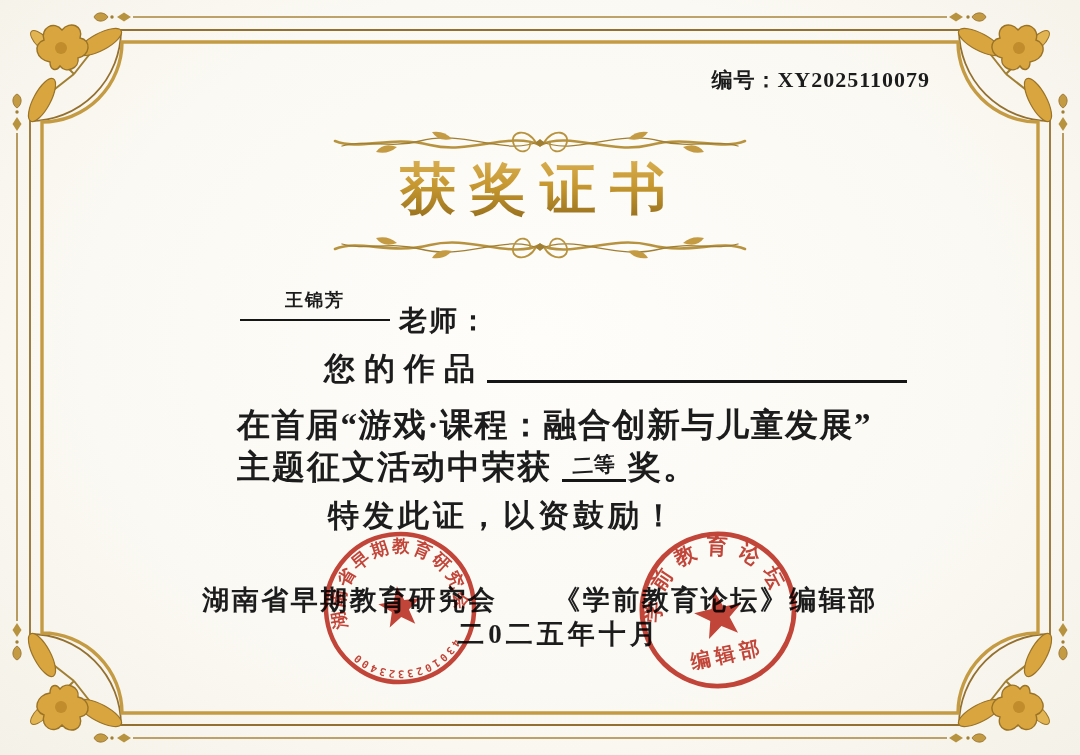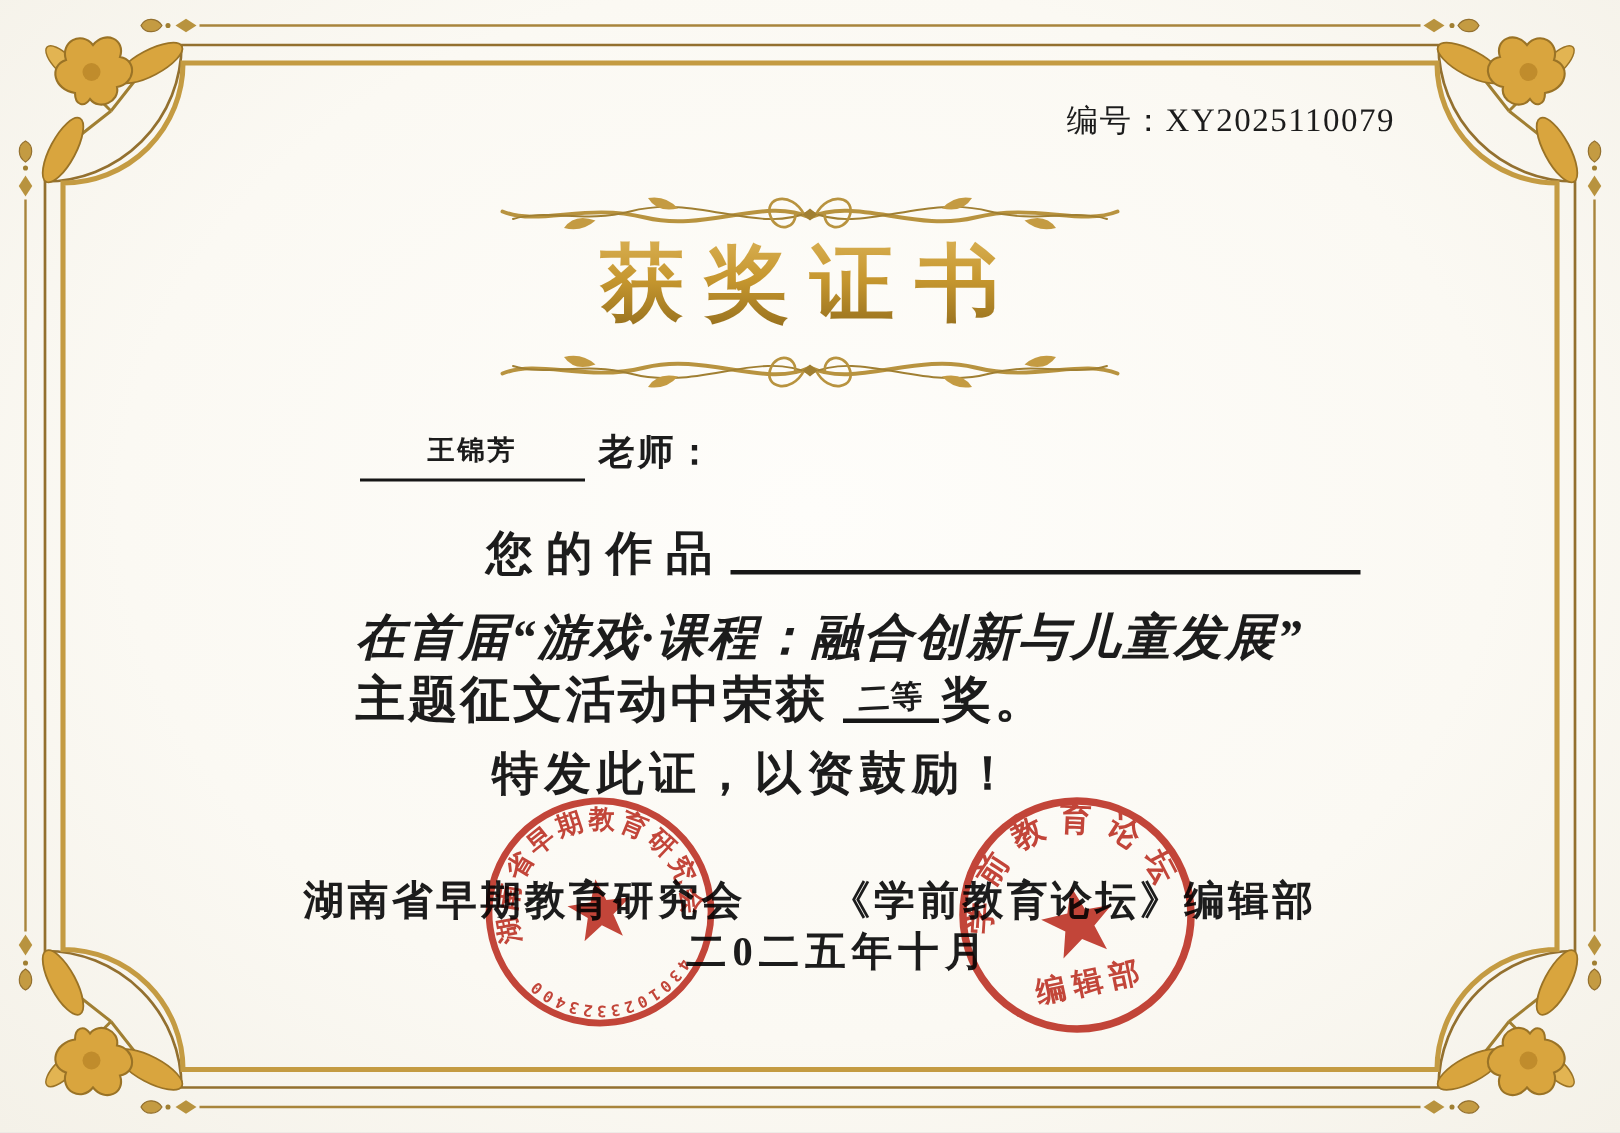--- a/index.html
+++ b/index.html
@@ -7,44 +7,44 @@
     position:relative;width:1080px;height:755px;overflow:hidden;
     background:radial-gradient(ellipse at 50% 45%, #fefdfa 0%, #fbf9f3 60%, #f4f1e8 100%);
     font-family:"Liberation Serif","DejaVu Serif",serif;
     color:#1c1c1c;
   }
   .layer{position:absolute;inset:0;}
   .border-svg{z-index:0;pointer-events:none;}
   .content{z-index:1;}
   .stamps-svg{z-index:2;mix-blend-mode:multiply;opacity:.92;pointer-events:none;}
 
-  .serial{position:absolute;top:66px;right:150px;font-size:22px;font-weight:normal;letter-spacing:1px;white-space:nowrap;}
+  .serial{position:absolute;top:66px;right:150px;font-size:22px;font-weight:bold;letter-spacing:1px;white-space:nowrap;}
   .serial .label{font-size:21px;}
 
   .cert-title{
     position:absolute;top:152px;left:0;right:0;text-align:center;
     font-size:56px;font-weight:bold;letter-spacing:14px;
     color:#ab8023;
   }
   @supports ((-webkit-background-clip:text) or (background-clip:text)){
     .cert-title{
       background:linear-gradient(180deg,#dcb45a 0%,#c6972f 45%,#8a661a 100%);
       -webkit-background-clip:text;background-clip:text;color:transparent;
     }
   }
 
   .name-blank{position:absolute;left:240px;top:281px;width:150px;height:38px;border-bottom:2.5px solid #161616;text-align:center;}
   .name-blank .name{font-size:18px;font-weight:bold;line-height:38px;letter-spacing:2px;}
-  .honorific{position:absolute;left:399px;top:285px;font-size:24px;font-weight:bold;letter-spacing:2px;}
+  .honorific{position:absolute;left:399px;top:302px;font-size:28px;font-weight:bold;letter-spacing:2px;}
 
   .work-title{position:absolute;left:495px;top:311px;width:410px;text-align:center;font-size:25px;font-weight:bold;letter-spacing:.5px;white-space:nowrap;}
   .work-label{position:absolute;left:324px;top:348px;font-size:31px;font-weight:bold;letter-spacing:9px;text-align:center;}
   .work-underline{position:absolute;left:487px;top:380px;width:420px;border-top:3px solid #161616;}
 
-  .body-line1{position:absolute;left:237px;top:403px;font-size:33px;font-weight:bold;letter-spacing:1.5px;white-space:nowrap;font-style:italic;}
+  .body-line1{position:absolute;left:237px;top:403px;font-size:33px;font-weight:bold;letter-spacing:1.5px;white-space:nowrap;}
   .body-line2{position:absolute;left:237px;top:446px;display:flex;align-items:flex-end;white-space:nowrap;}
   .body-line2 .prefix,.body-line2 .suffix{font-size:33px;font-weight:bold;letter-spacing:2px;line-height:42px;}
   .grade-blank{width:64px;border-bottom:3px solid #161616;margin:0 2px 6px 10px;text-align:center;}
   .grade-blank .grade{display:inline-block;font-size:21px;font-weight:bold;transform:rotate(-3deg);letter-spacing:1px;}
   .body-line3{position:absolute;left:328px;top:495px;font-size:31px;font-weight:bold;letter-spacing:4px;white-space:nowrap;}
 
   .orgs{position:absolute;top:582px;left:0;right:0;display:flex;justify-content:center;gap:56px;font-size:27px;font-weight:bold;letter-spacing:2.5px;white-space:nowrap;}
   .date-line{position:absolute;top:616px;left:0;right:0;text-align:center;padding-left:38px;font-size:27px;font-weight:bold;letter-spacing:4px;}
 </style>
 </head>

